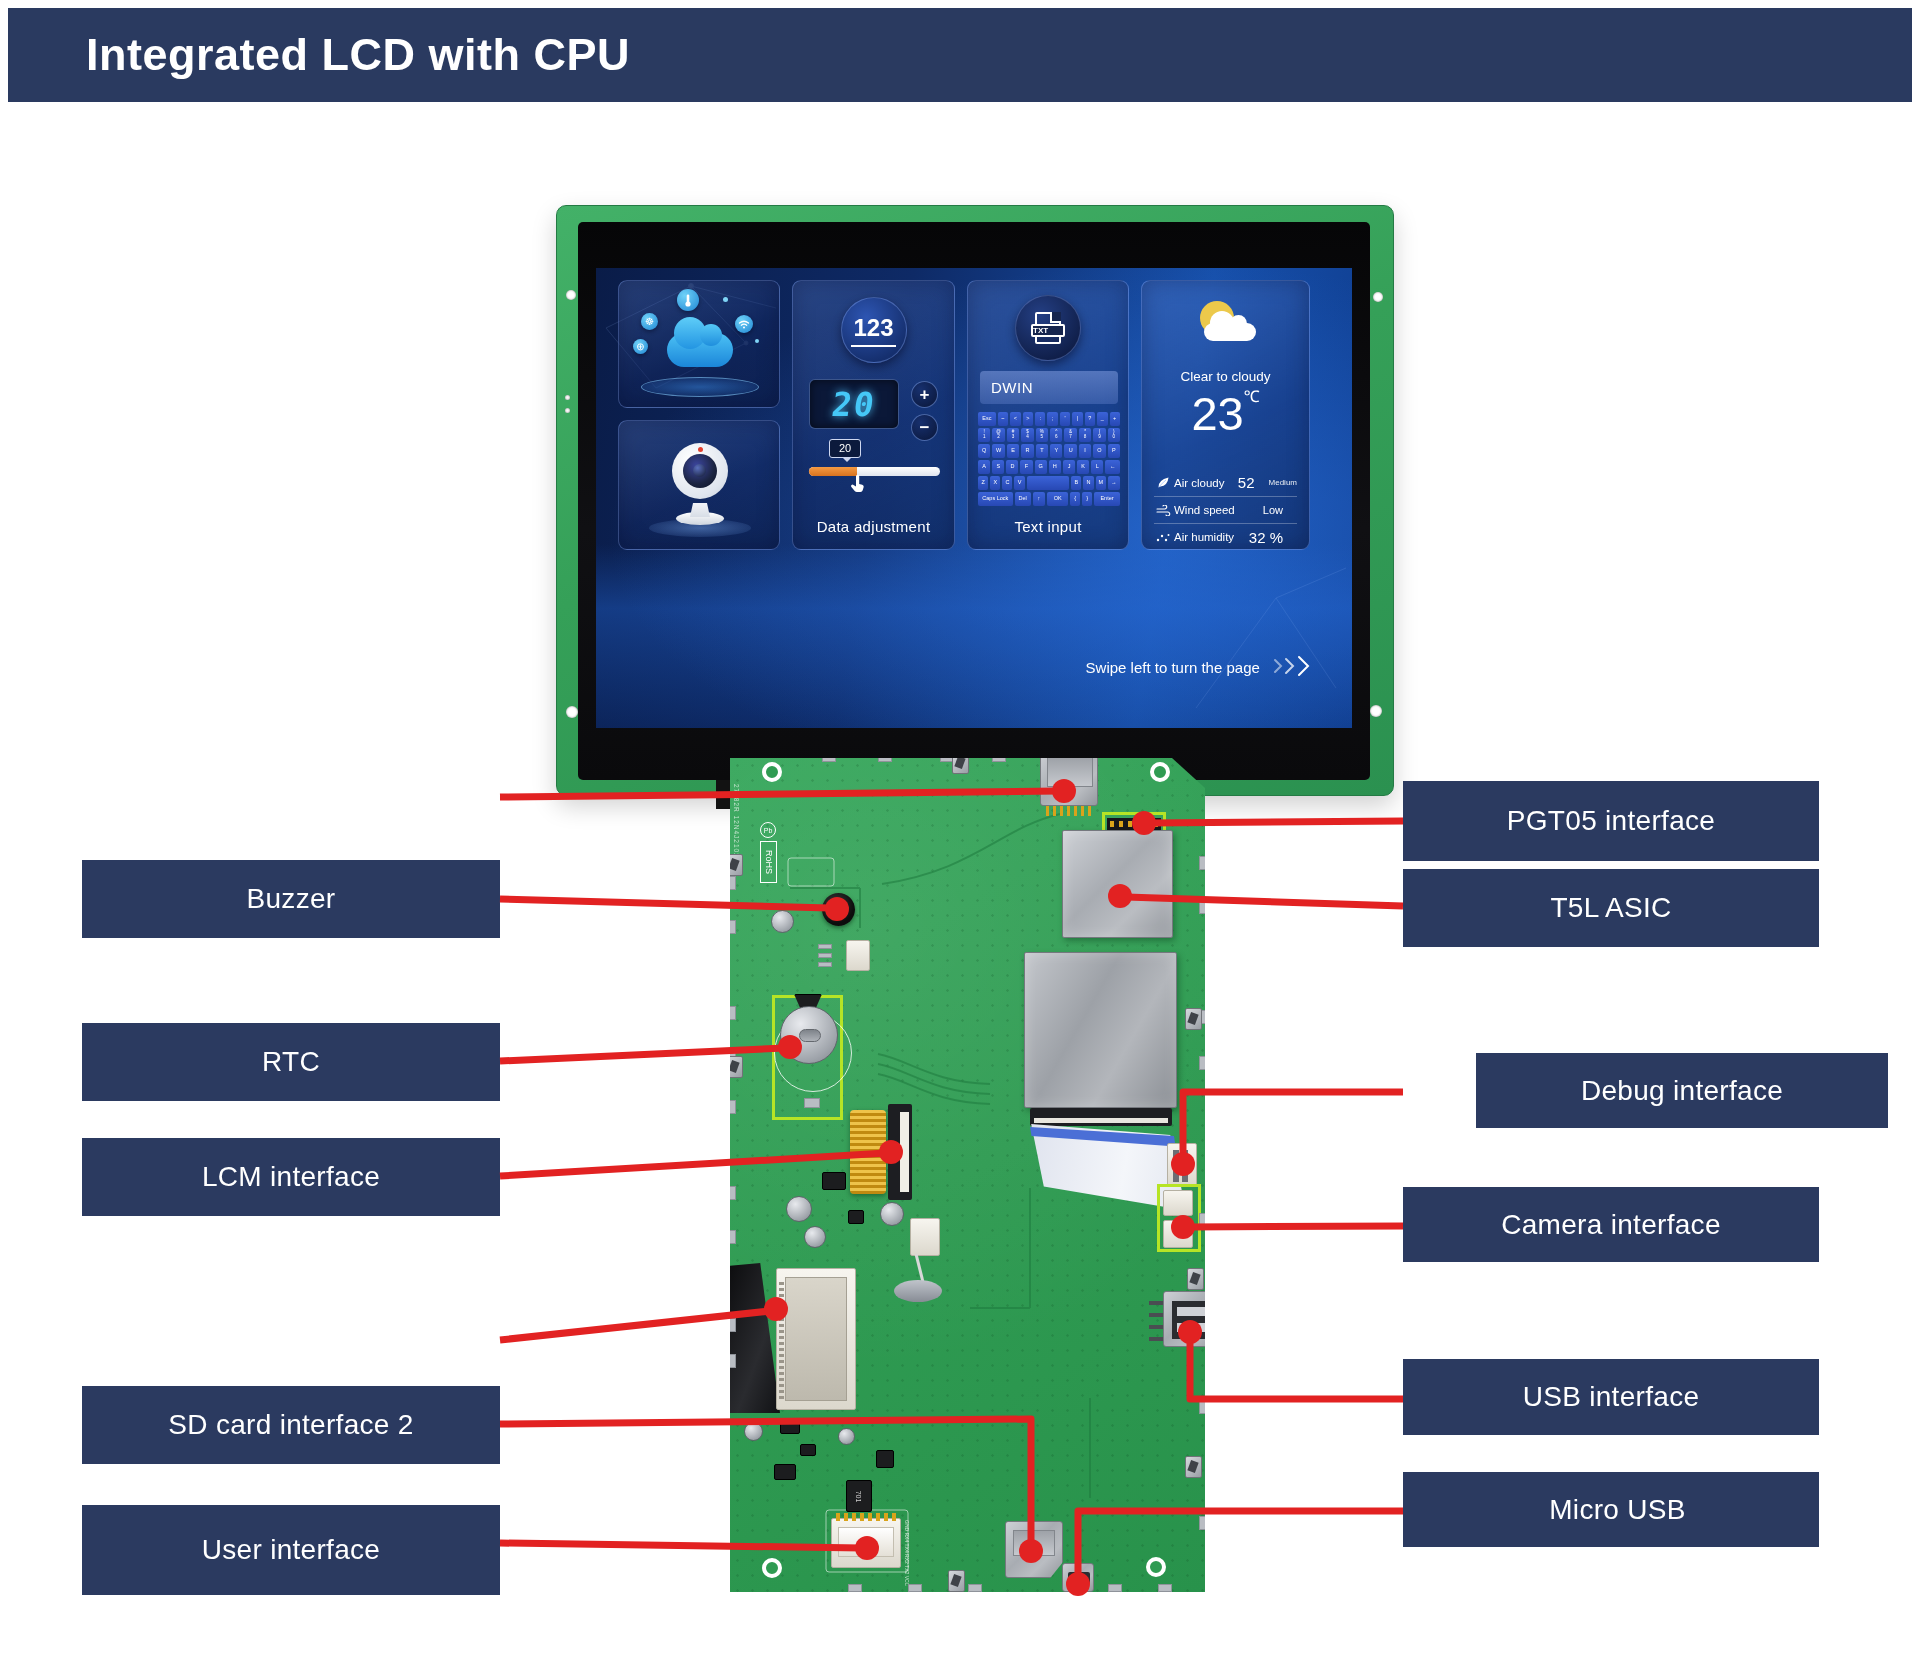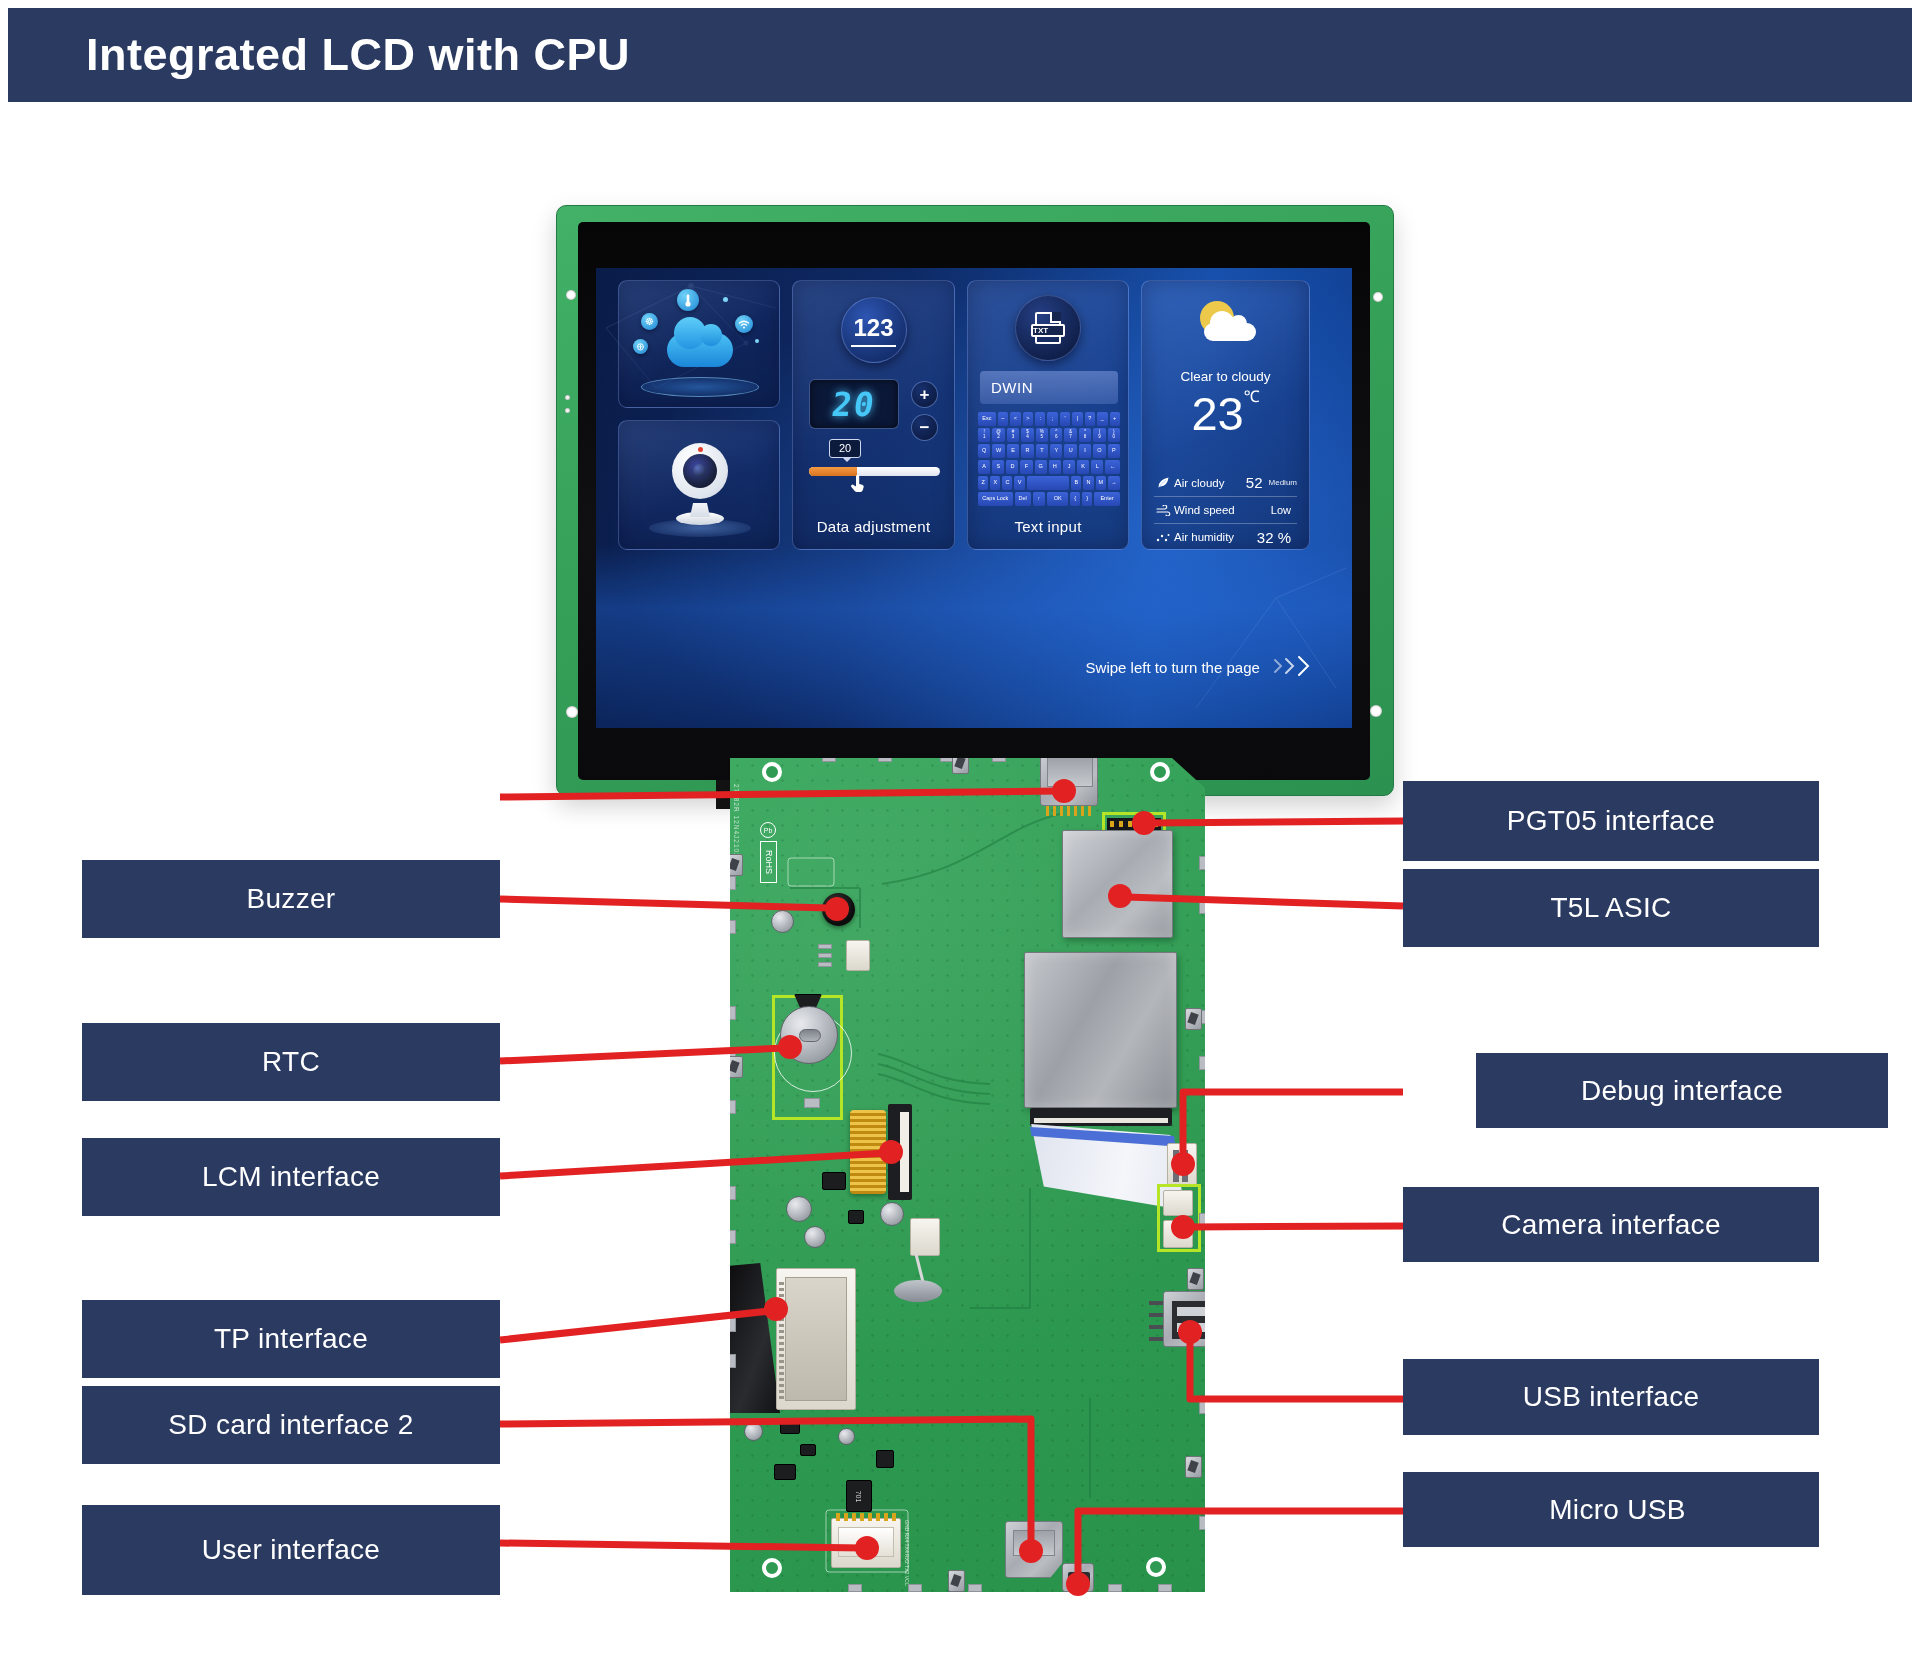--- a/index.html
+++ b/index.html
@@ -104,21 +104,21 @@
   .wx-cond { position: absolute; top: 88px; width: 100%; text-align: center; font-size: 13.5px; color: #fff; }
   .wx-temp { position: absolute; top: 104px; width: 100%; text-align: center; font-size: 47px; color: #fff; font-weight: 500; }
   .wx-temp sup { font-size: 16px; vertical-align: 28px; font-weight: 400; }
   .wx-rows { position: absolute; left: 12px; right: 12px; top: 188px; }
   .wx-row { display: flex; align-items: center; height: 27px; border-top: 1px solid rgba(255,255,255,.28); color: #fff; }
   .wx-row:first-child { border-top: none; }
   .wx-row .wx-ic { width: 18px; display: flex; justify-content: center; }
   .wx-row .wx-lab { font-size: 11.5px; margin-left: 2px; }
   .wx-row .wx-val { margin-left: auto; font-size: 15px; }
   .wx-row .wx-val.small { font-size: 11px; }
-  .wx-row .wx-suf { font-size: 8px; margin-left: 6px; opacity: .9; }
+  .wx-row .wx-suf { font-size: 8px; margin-left: 14px; opacity: .9; }
 
   .swipe-hint { position: absolute; left: 960px; top: 655px; width: 356px; text-align: right; color: #fff; font-size: 15px; }
   .swipe-hint svg { vertical-align: -4px; margin-left: 8px; }
 
   
   .pcb { position: absolute; left: 730px; top: 758px; width: 475px; height: 834px;
       background:
         radial-gradient(circle at 30% 20%, rgba(255,255,255,.07), transparent 60%),
         linear-gradient(150deg, #37a75c 0%, #2f9b52 50%, #28924b 100%);
       clip-path: polygon(0 0, 442px 0, 475px 30px, 475px 834px, 0 834px);
@@ -544,23 +544,20 @@
 
   <div class="label-box" style="left:82px;top:860px;width:418px;height:78px;">
       <span>Buzzer</span>
     </div>
   <div class="label-box" style="left:82px;top:1023px;width:418px;height:78px;">
       <span>RTC</span>
     </div>
   <div class="label-box" style="left:82px;top:1138px;width:418px;height:78px;">
       <span>LCM interface</span>
     </div>
-  <div class="label-box" style="left:82px;top:1300px;width:418px;height:78px;">
-      <span>TP interface</span>
-    </div>
   <div class="label-box" style="left:82px;top:1386px;width:418px;height:78px;">
       <span>SD card interface 2</span>
     </div>
   <div class="label-box" style="left:82px;top:1505px;width:418px;height:90px;">
       <span>User interface</span>
     </div>
 
   <div class="label-box" style="left:1403px;top:781px;width:416px;height:80px;">
       <span>PGT05 interface</span>
     </div>

